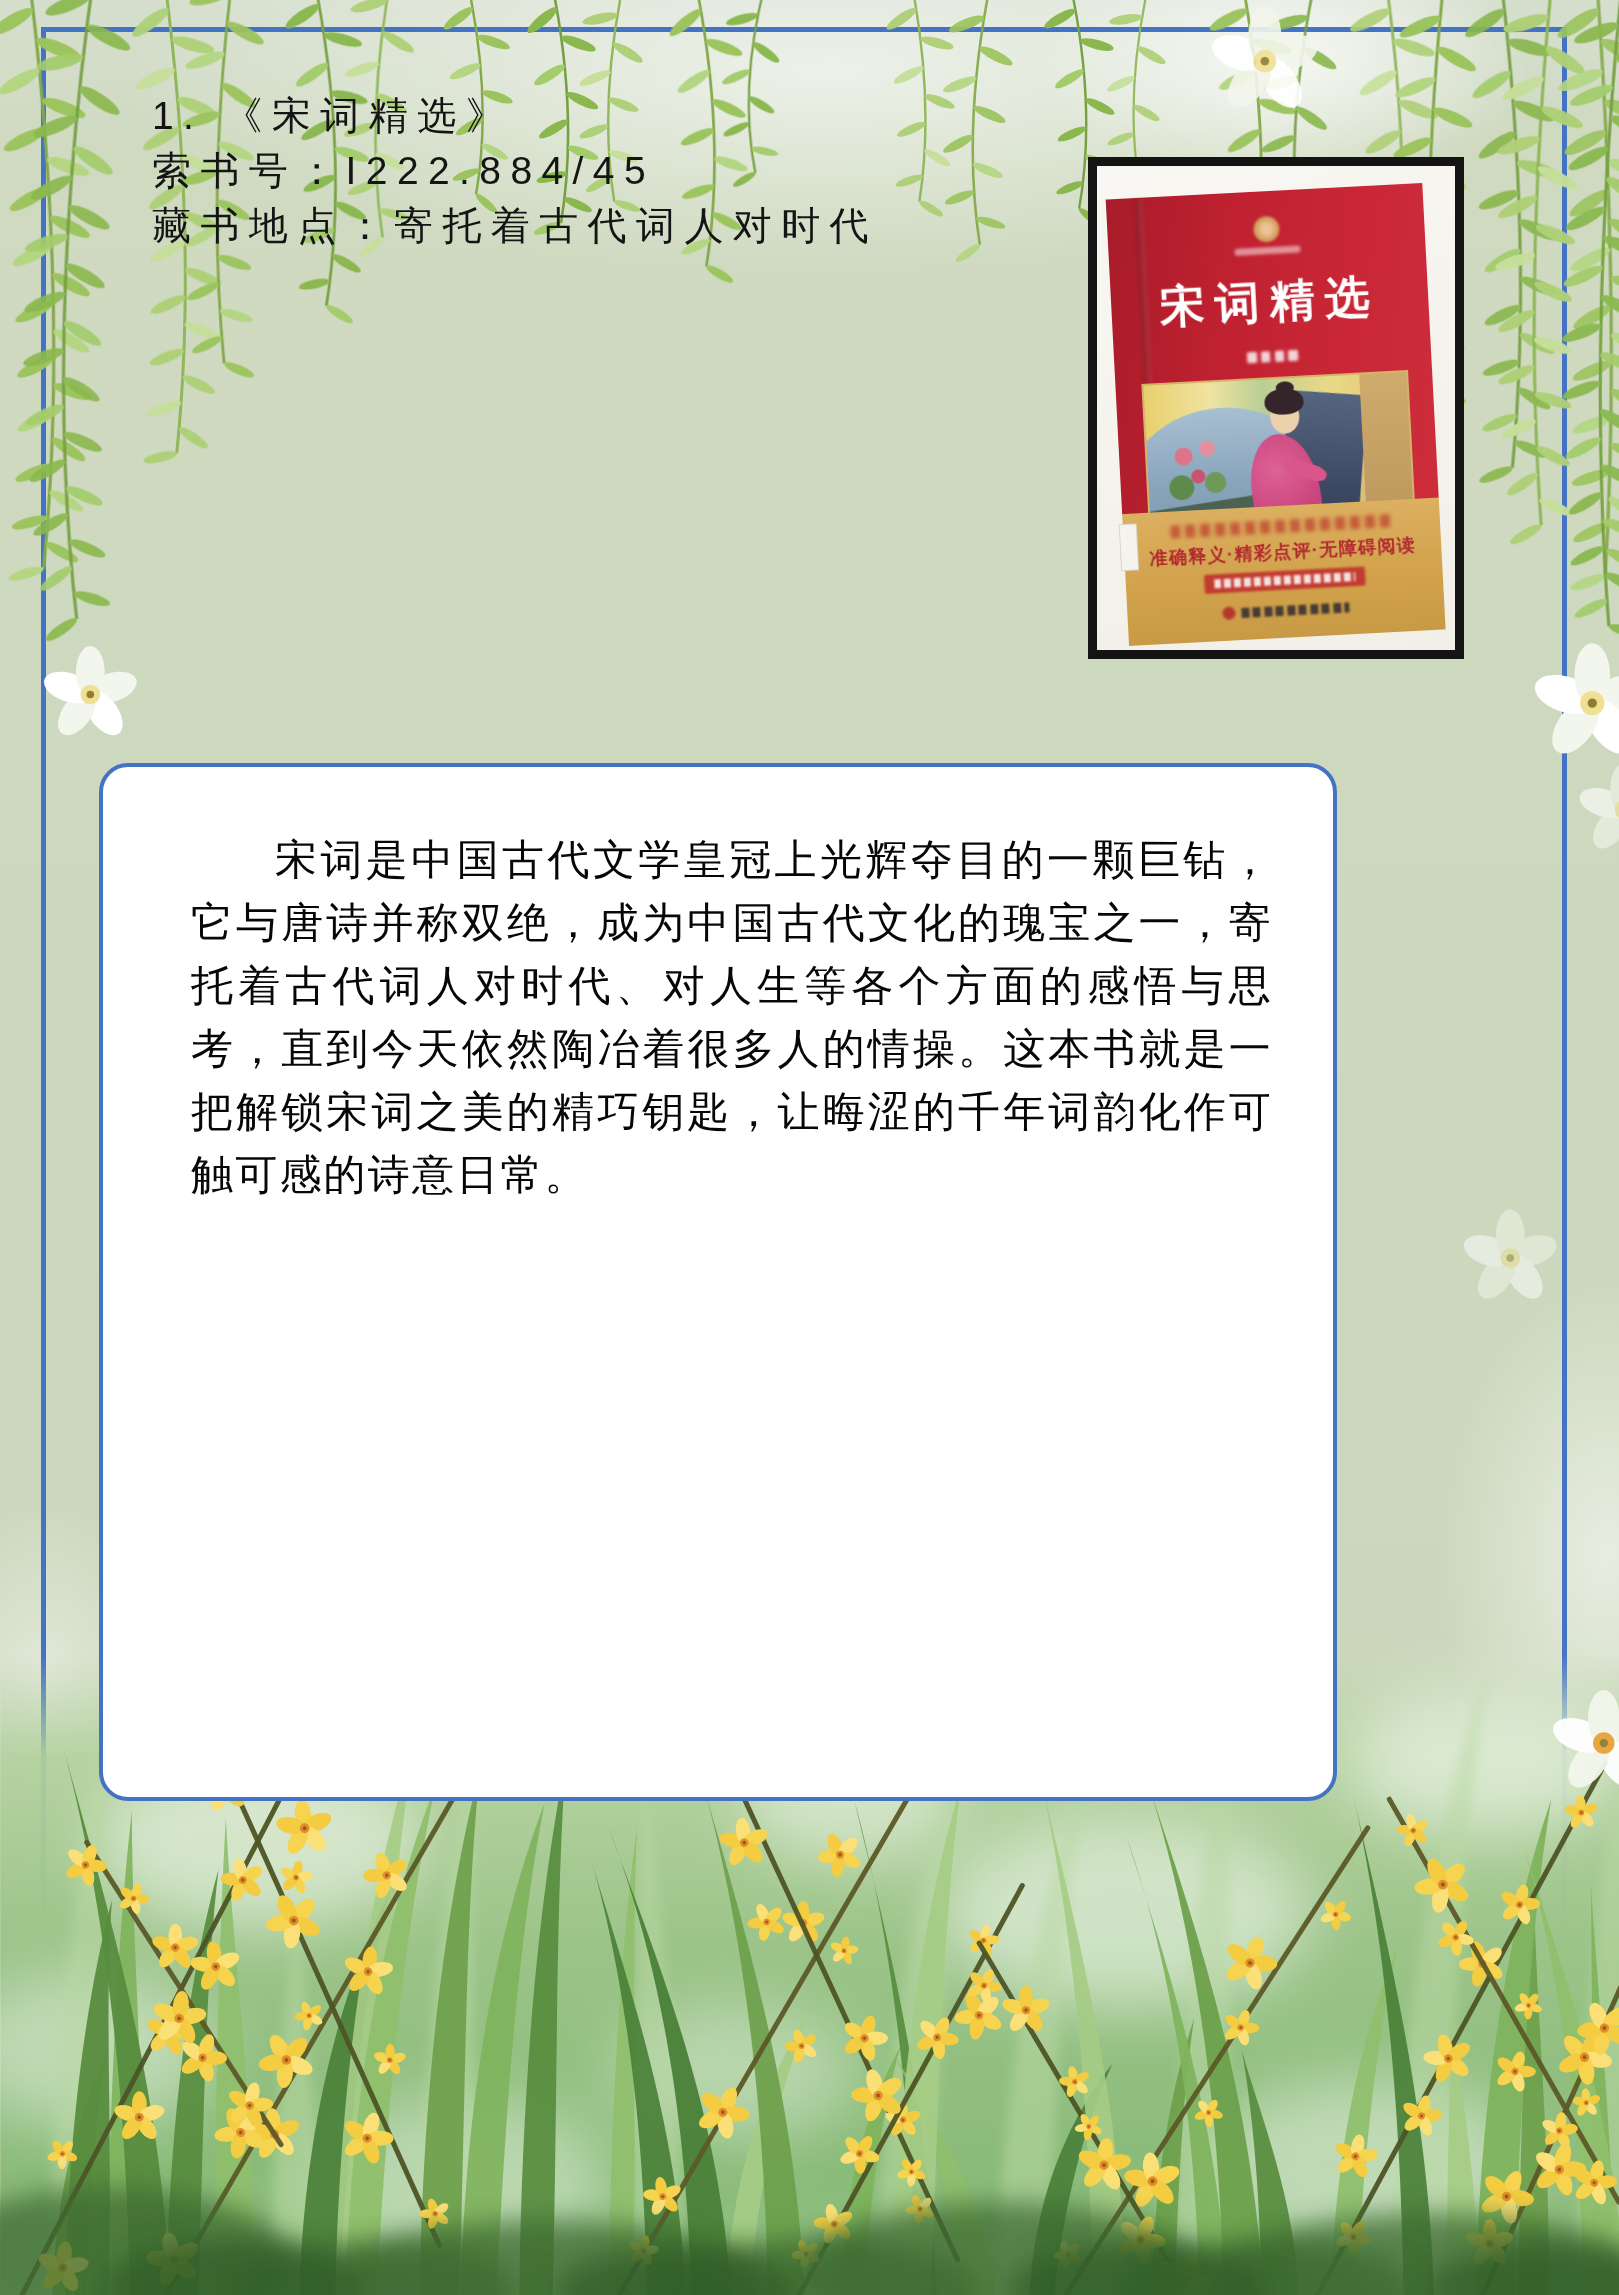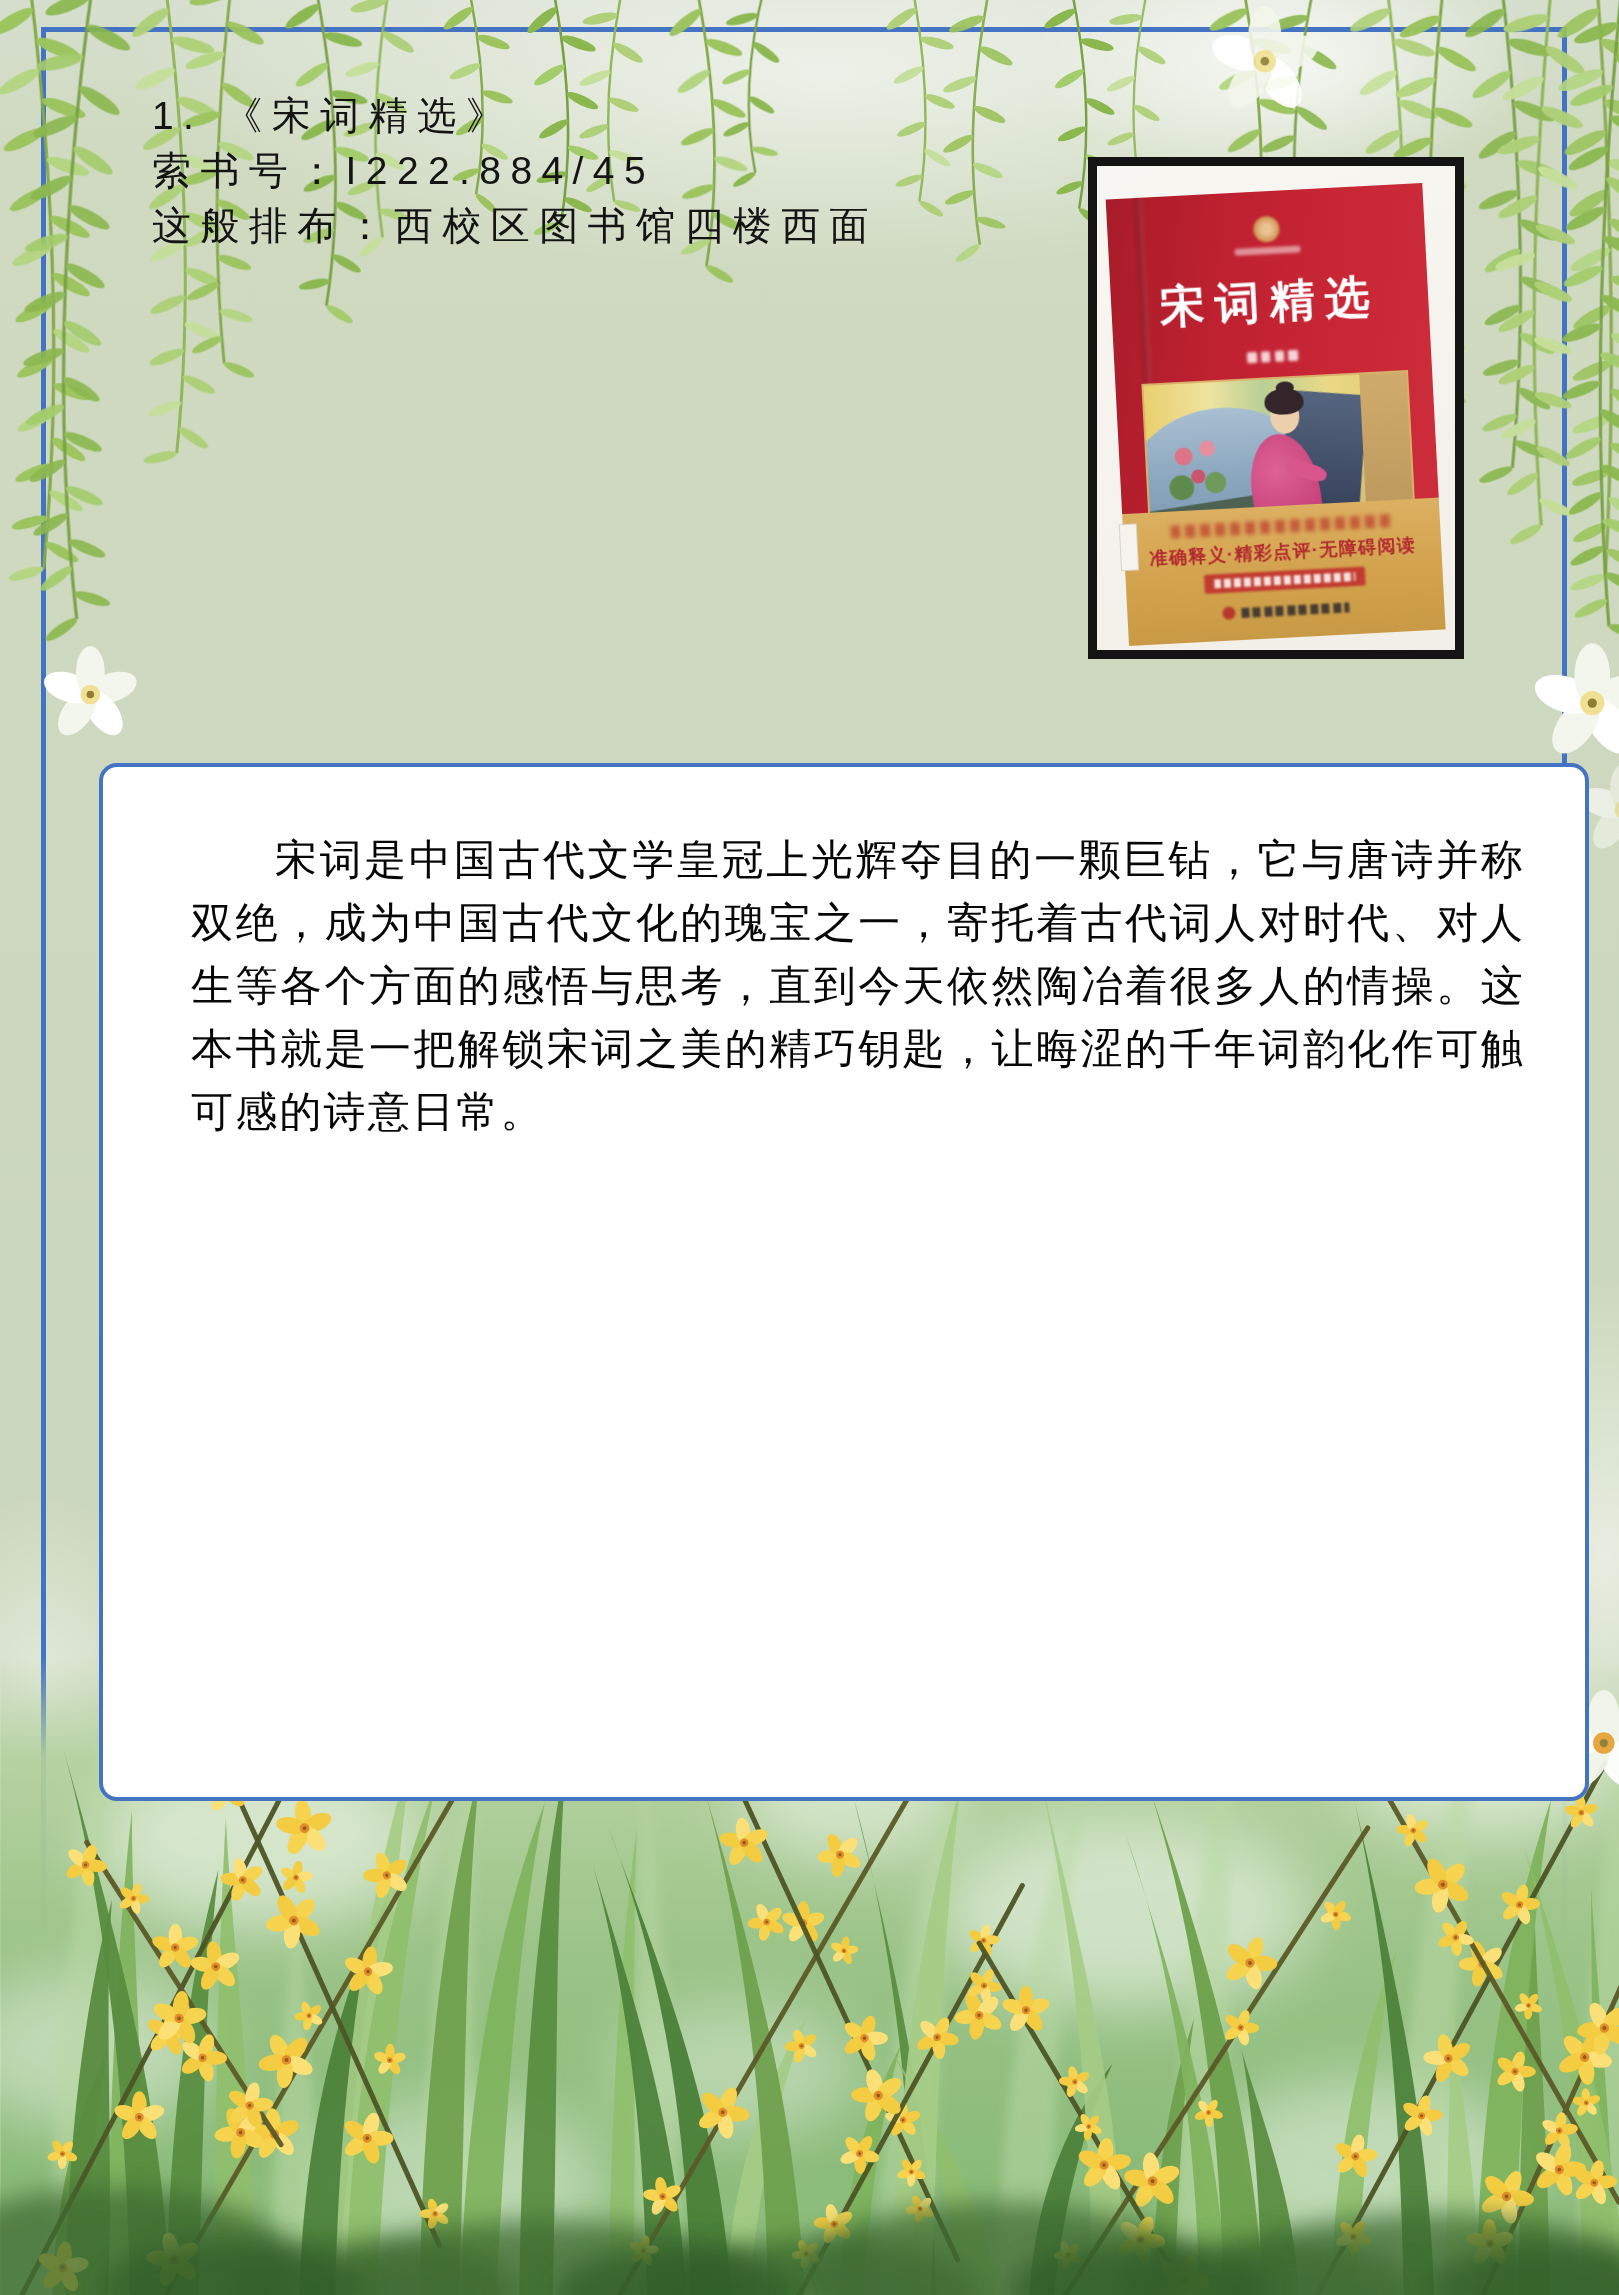--- a/index.html
+++ b/index.html
@@ -60,22 +60,22 @@
     font-size:18px;font-weight:bold;letter-spacing:1.4px;filter:blur(0.6px);white-space:nowrap;}
   .band-badge{position:absolute;left:50%;top:65px;transform:translateX(-50%);width:161px;height:19.4px;background:#c23b30;border-radius:2.2px;filter:blur(0.8px);}
   .band-badge span{display:block;margin:5px 10px;height:9.4px;
     background:repeating-linear-gradient(90deg,rgba(255,255,255,.85) 0 6.5px,rgba(255,255,255,0) 6.5px 10px);}
   .band-pub{position:absolute;left:0;right:0;top:98px;text-align:center;filter:blur(1.3px);}
   .band-pub .logo{display:inline-block;vertical-align:middle;width:13px;height:13px;border-radius:50%;background:#b6372c;margin-right:5.8px;}
   .band-pub .txt{display:inline-block;vertical-align:middle;width:108px;height:10px;
     background:repeating-linear-gradient(90deg,#463c33 0 8px,rgba(70,60,51,0) 8px 11.5px);}
   .sticker{position:absolute;left:-4.3px;top:325px;width:16px;height:45px;background:#f5f3ed;border:0.7px solid #d8d4c8;}
   
-  .textbox{position:absolute;left:99px;top:763px;width:1490px;height:1038px;box-sizing:border-box;
-    background:#ffffff;border:4.3px solid #4573c4;border-radius:18px;z-index:3;
+  .textbox{position:absolute;left:99px;top:763px;width:1238px;height:1038px;box-sizing:border-box;
+    background:#ffffff;border:4.3px solid #4573c4;border-radius:29px;z-index:3;
     padding:62px 60px 0 88px;}
   .textbox p{margin:0;text-indent:2em;font-family:"Liberation Serif",serif;
     font-size:42px;line-height:63px;letter-spacing:2.2px;color:#070707;text-align:justify;}
 </style>
 </head>
 <body>
 
 <div class="page">
   <div class="haze haze1"></div>
   <div class="haze haze2"></div>
@@ -1314,21 +1314,21 @@
           <ellipse cx="-5.510910596163089e-15" cy="-30" rx="34" ry="19" transform="rotate(270 -5.510910596163089e-15 -30)" fill="#f3f6ec"></ellipse>
           <circle r="13" fill="#e8a43a"></circle>
           <circle r="5" fill="#8f7d33"></circle>
         </g>
       </g>
     </svg>
 
   <div class="header">
     <div class="hline">1. 《宋词精选》</div>
     <div class="hline">索书号：I222.884/45</div>
-    <div class="hline">这般排布：西校区图书馆四楼西面</div>
+    <div class="hline">藏书地点：寄托着古代词人对时代</div>
   </div>
 
   <div class="photo">
     <div class="book">
       <div class="book-top">
         <div class="book-crease"></div>
         <div class="emblem"></div>
         <div class="emblem-sub"></div>
         <div class="book-title">宋词精选</div>
         <div class="book-author"><i></i><i></i><i></i><i></i></div>

